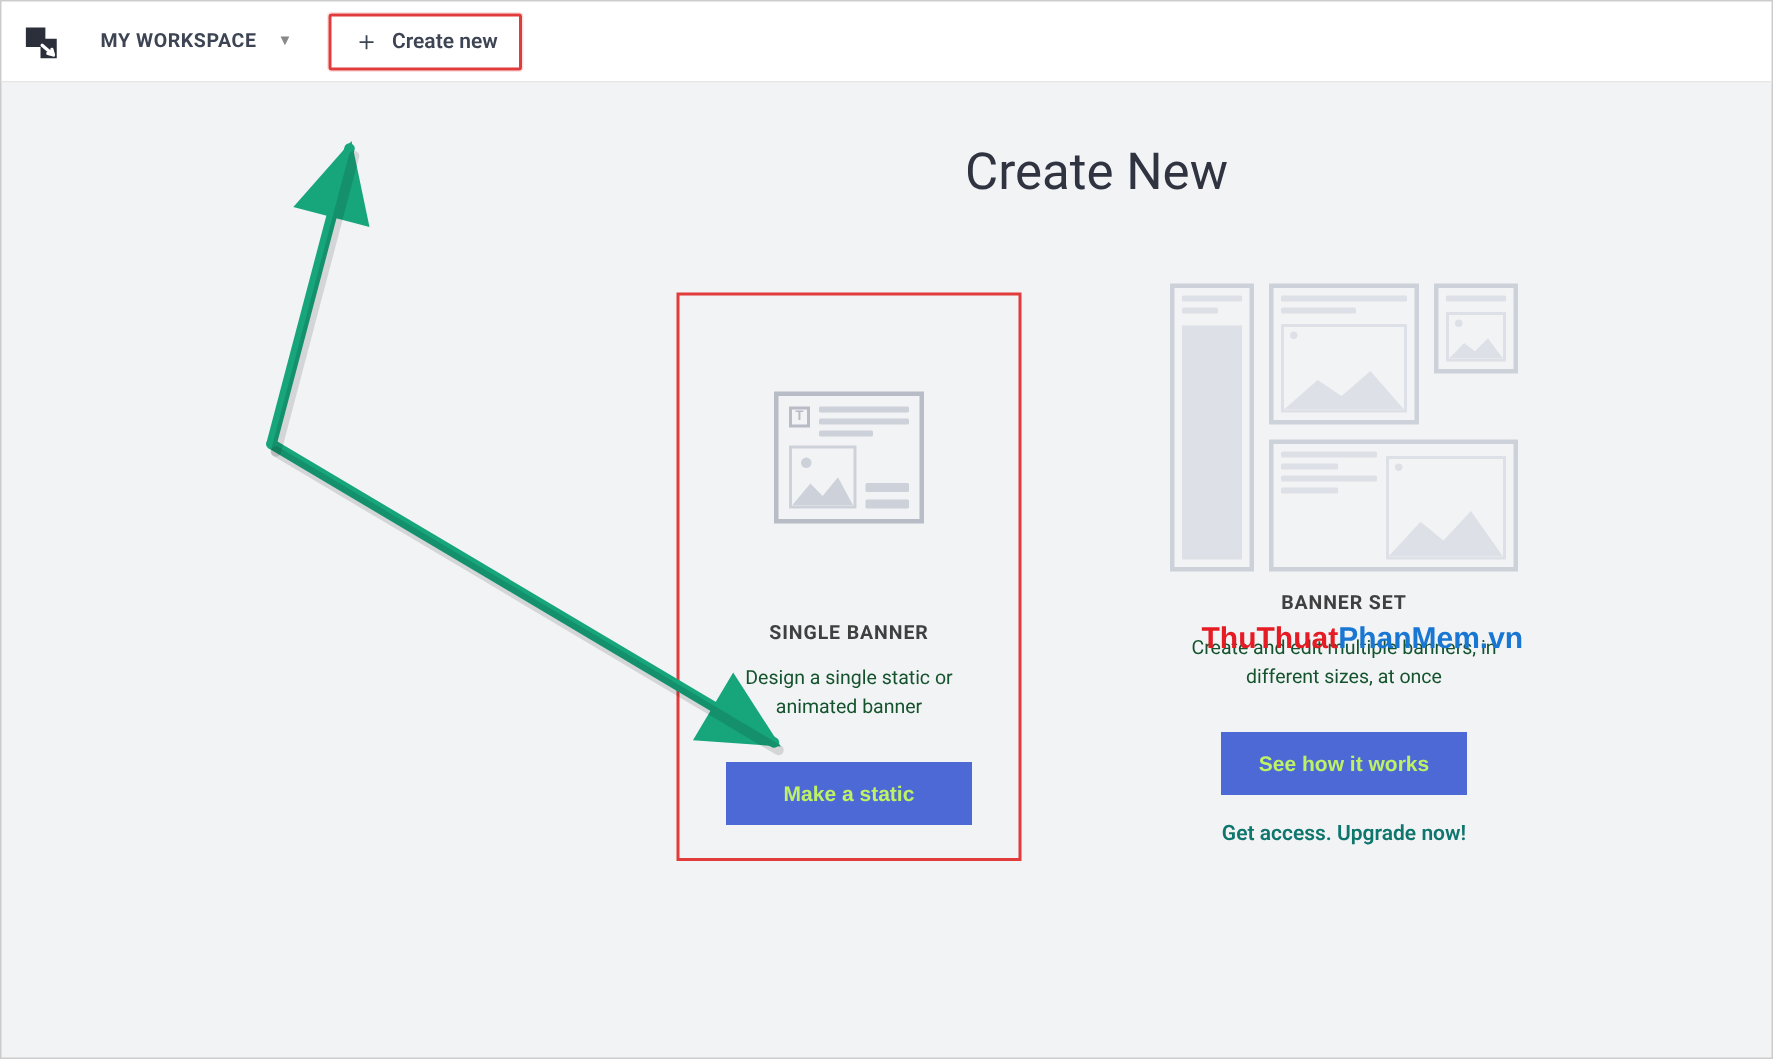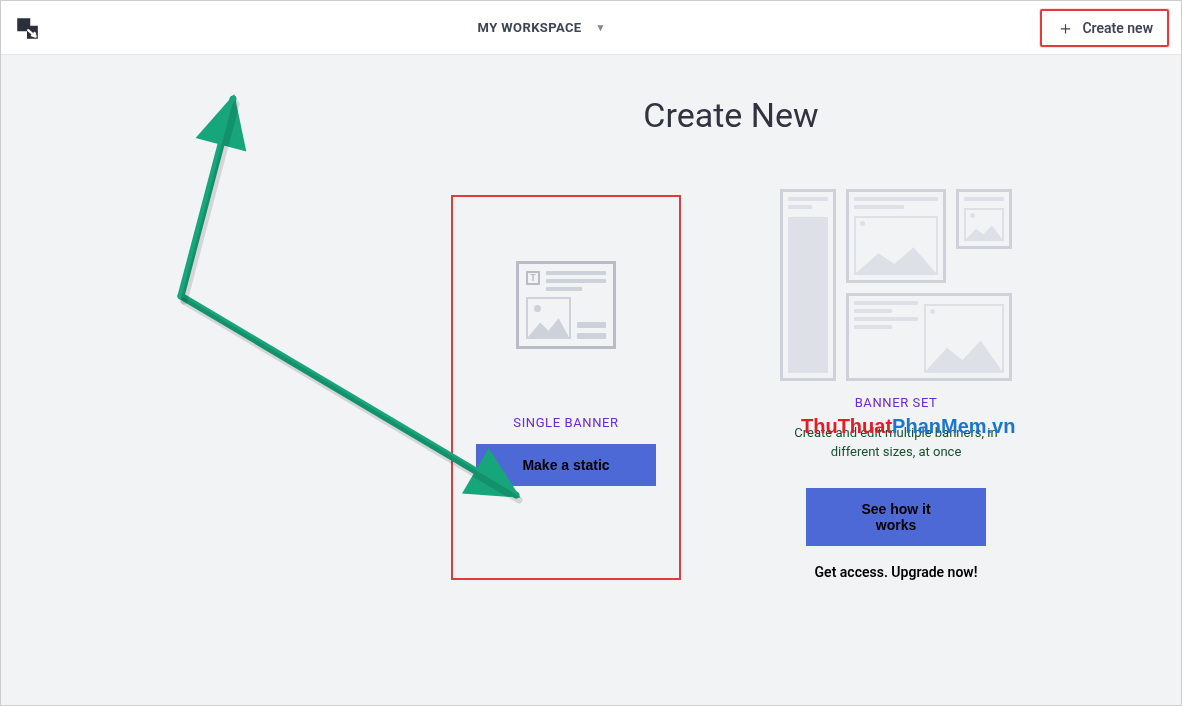--- a/index.html
+++ b/index.html
@@ -13,21 +13,20 @@
     overflow: hidden;
   }
   .topbar {
     background: #fff;
     height: 54px;
     display: flex;
     align-items: center;
     padding: 0 12px;
     gap: 4px;
     border-bottom: 1px solid #e6e6e6;
-    justify-content: space-between;
   }
   .logo {
     width: 28px; height: 28px;
     margin-right: 12px;
     display:flex;align-items:center;justify-content:center;
   }
   .ws-dropdown {
     display:flex;align-items:center;gap:8px;
     color:#3d4453;font-weight:700;font-size:13px;
     letter-spacing:0.4px;
@@ -78,40 +77,40 @@
     border:2px solid #e23b3b;
     padding:18px 10px 22px;
   }
   .card .illus{
     height:180px;
     display:flex;align-items:center;justify-content:center;
     margin-bottom:20px;
     position:relative;
   }
   .card-title{
-    font-size:13px;font-weight:400;letter-spacing:0.6px;color:#6d28d9;
+    font-size:13px;font-weight:700;letter-spacing:0.6px;color:#404040;
     margin-bottom:14px;
   }
   .card-desc{
     font-size:13px;color:#14532d;line-height:1.45;
     margin-bottom:26px;
     padding:0 6px;
   }
   .btn-primary{
     display:inline-block;
     background:#4d69d6;
-    color:#000000;font-size:14px;font-weight:600;
-    padding:13px 40px;
+    color:#bef264;font-size:14px;font-weight:600;
+    padding:13px 18px;
     border:none;cursor:pointer;
-    width:180px;
+    width:164px;
   }
   .link{
     display:block;
     margin-top:18px;
-    color:#000000;font-size:14px;font-weight:600;
+    color:#0f766e;font-size:14px;font-weight:600;
     text-decoration:none;cursor:pointer;
   }
   
   .sb-doc{
     width:100px;height:88px;border:3px solid #b7bcc6;
     padding:7px;display:flex;flex-direction:column;gap:6px;
   }
   .sb-row1{display:flex;gap:6px;align-items:flex-start}
   .sb-t{width:14px;height:14px;border:2px solid #b7bcc6;display:flex;align-items:center;justify-content:center;font-size:9px;color:#b7bcc6;font-weight:700}
   .sb-lines{flex:1;display:flex;flex-direction:column;gap:4px}
@@ -198,20 +197,21 @@
           <div class="sb-row2">
             <div class="sb-img"></div>
             <div class="sb-side">
                 <div class="sb-bar"></div>
                 <div class="sb-bar"></div>
               </div>
           </div>
         </div>
       </div>
       <div class="card-title">SINGLE BANNER</div>
+      <div class="card-desc">Design a single static or animated banner</div>
       <button class="btn-primary">Make a static</button>
     </div>
 
     <div class="card">
       <div class="illus">
         <div class="bs-wrap">
           <div class="bs-box bs-a">
               <div class="bs-bar"></div>
               <div class="bs-bar s"></div>
               <div class="bs-fill"></div>

